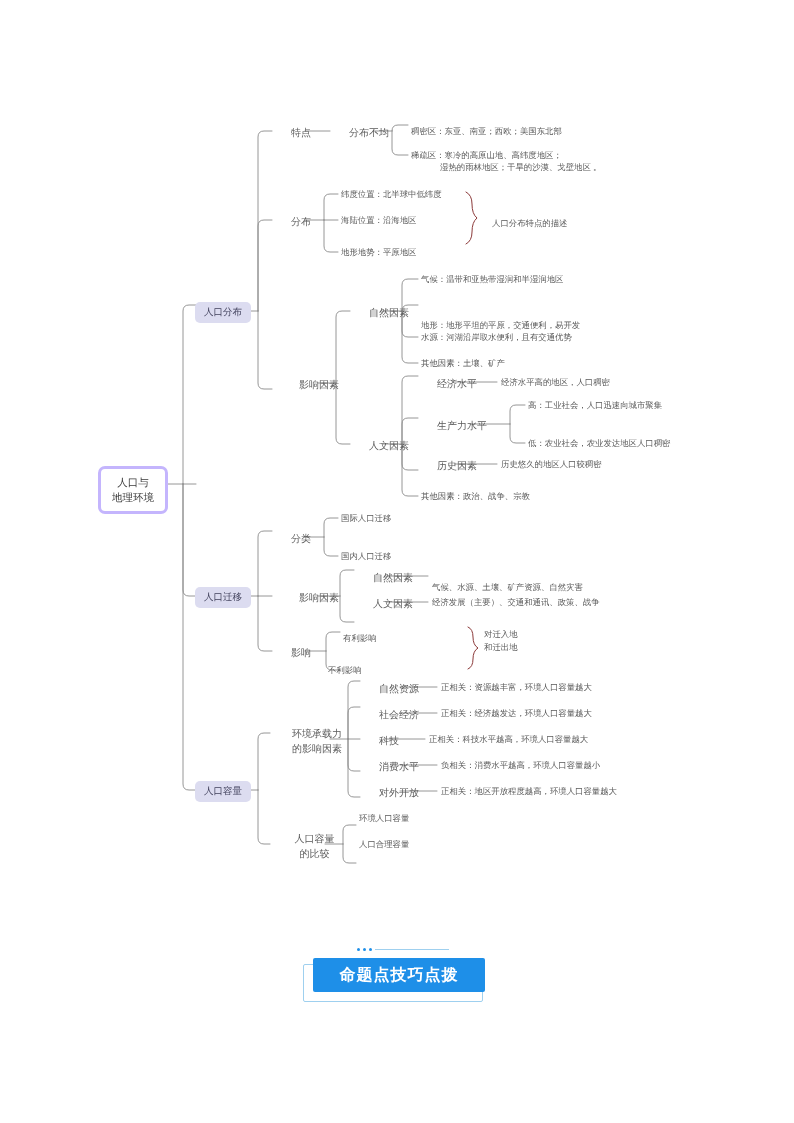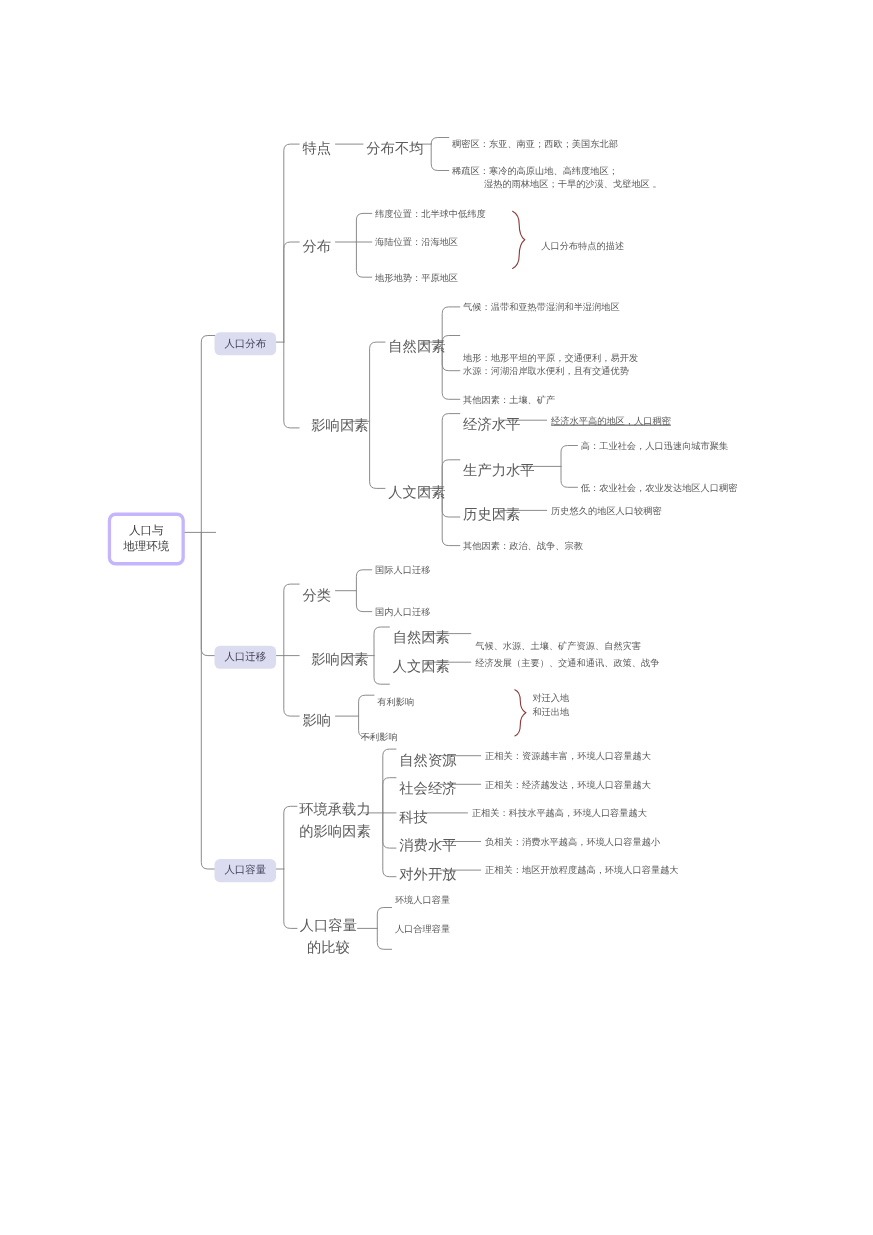--- a/index.html
+++ b/index.html
@@ -18,21 +18,21 @@
     text-align:center;color:#3a3a3a;font-size:10.5px;line-height:1.45;
     padding:6px 9px;white-space:pre;
   }
   
   .branch{
     position:absolute;
     background:#dcdcf0;border-radius:5px;
     color:#3f3f5a;font-size:9.5px;
     padding:4px 9px;white-space:pre;text-align:right;font-family:Liberation Mono, monospace;
   }
-  .lbl{position:absolute;font-size:13px;color:#5a5a5a;white-space:pre;line-height:1.5;}
+  .lbl{position:absolute;font-size:10px;color:#5a5a5a;white-space:pre;line-height:1.5;margin-left:16px;}
   .lbl.c{text-align:center;}
   .detail{position:absolute;font-size:8.4px;color:#595959;white-space:pre;line-height:1.55;}
   .brace-lbl{position:absolute;font-size:8.4px;color:#595959;white-space:pre;line-height:1.5;}
 
   
   .banner-wrap{position:absolute;left:303px;top:958px;width:188px;height:46px;}
   .banner-outline{
     position:absolute;left:0;top:6px;width:178px;height:36px;
     border:1.4px solid #9fd0ef;border-radius:2px;background:transparent;
   }
@@ -172,21 +172,21 @@
   <div class="lbl" style="left:283px;top:377px;">影响因素</div>
 
   <div class="lbl" style="left:353px;top:305px;">自然因素</div>
   <div class="detail" style="left:421px;top:273px;">气候：温带和亚热带湿润和半湿润地区</div>
   <div class="detail" style="left:421px;top:299px;margin-top:20px;">地形：地形平坦的平原，交通便利，易开发</div>
   <div class="detail" style="left:421px;top:331px;">水源：河湖沿岸取水便利，且有交通优势</div>
   <div class="detail" style="left:421px;top:357px;">其他因素：土壤、矿产</div>
 
   <div class="lbl" style="left:353px;top:438px;">人文因素</div>
   <div class="lbl" style="left:421px;top:376px;">经济水平</div>
-  <div class="detail" style="left:501px;top:376px;text-decoration:underline;">经济水平高的地区，人口稠密</div>
+  <div class="detail" style="left:501px;top:376px;">经济水平高的地区，人口稠密</div>
   <div class="lbl" style="left:421px;top:418px;">生产力水平</div>
   <div class="detail" style="left:528px;top:399px;">高：工业社会，人口迅速向城市聚集</div>
   <div class="detail" style="left:528px;top:437px;">低：农业社会，农业发达地区人口稠密</div>
   <div class="lbl" style="left:421px;top:458px;">历史因素</div>
   <div class="detail" style="left:501px;top:458px;">历史悠久的地区人口较稠密</div>
   <div class="detail" style="left:421px;top:490px;">其他因素：政治、战争、宗教</div>
 
   <div class="lbl" style="left:275px;top:531px;">分类</div>
   <div class="detail" style="left:341px;top:512px;">国际人口迁移</div>
   <div class="detail" style="left:341px;top:550px;">国内人口迁移</div>
@@ -219,14 +219,26 @@
   <div class="detail" style="left:441px;top:759px;">负相关：消费水平越高，环境人口容量越小</div>
 
   <div class="lbl" style="left:363px;top:785px;">对外开放</div>
   <div class="detail" style="left:441px;top:785px;">正相关：地区开放程度越高，环境人口容量越大</div>
 
   <div class="lbl c" style="left:272px;top:831px;width:53px;">人口容量
 的比较</div>
   <div class="detail" style="left:359px;top:812px;">环境人口容量</div>
   <div class="detail" style="left:359px;top:838px;">人口合理容量</div>
 
+  <div class="banner-wrap">
+    <div class="banner-dots">
+      <i></i>
+        <i></i>
+        <i></i>
+    </div>
+    <div class="banner-dash"></div>
+    <div class="banner-outline"></div>
+    <div class="banner-box">
+      <span class="banner-text">命题点技巧点拨</span>
+    </div>
+  </div>
 
 </div>
 
 </body></html>

